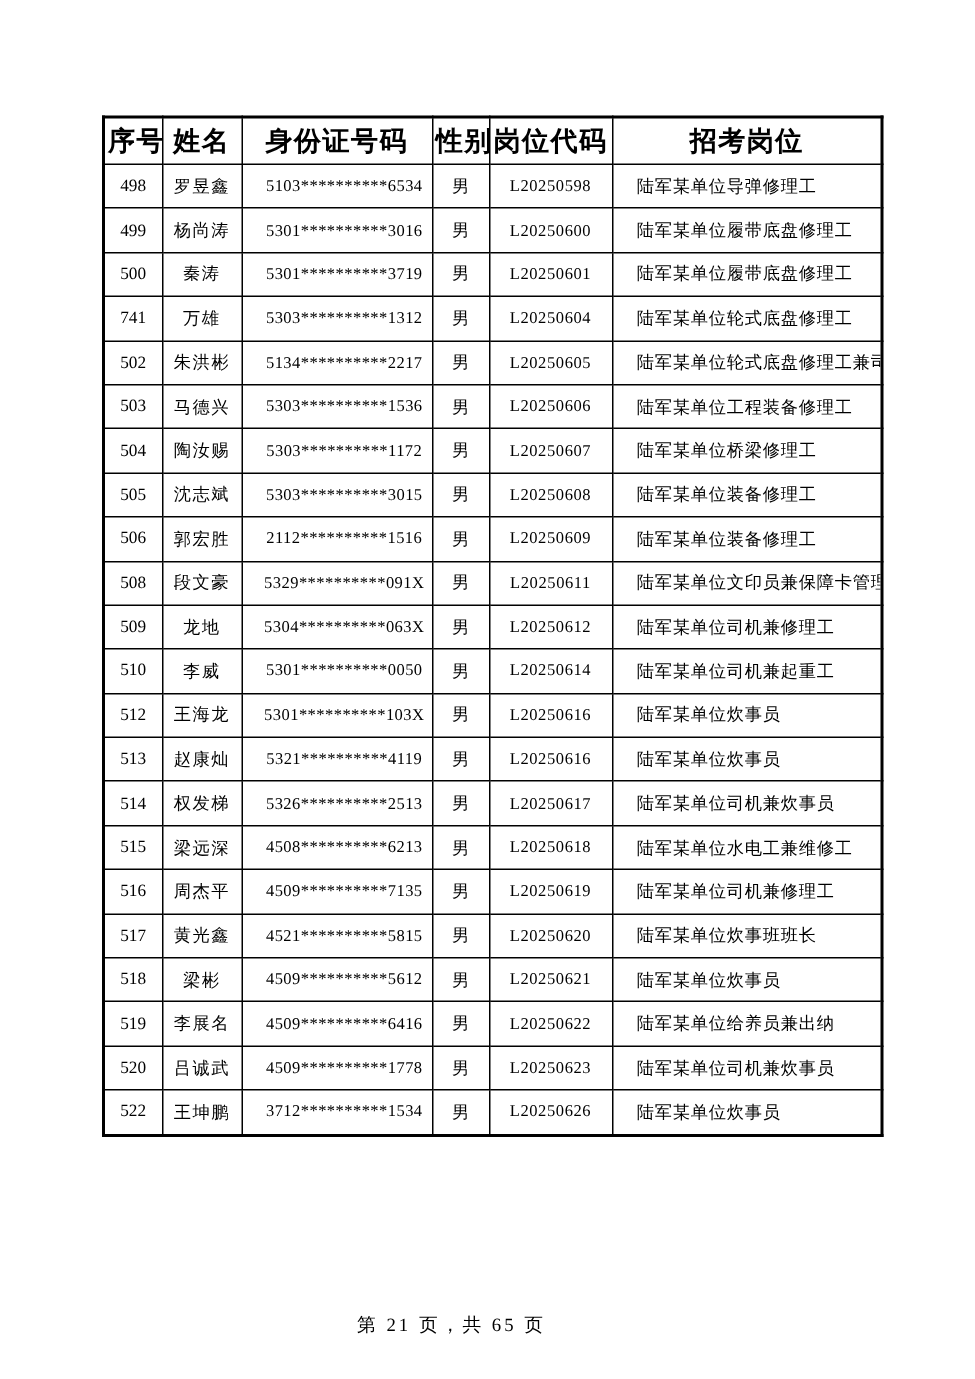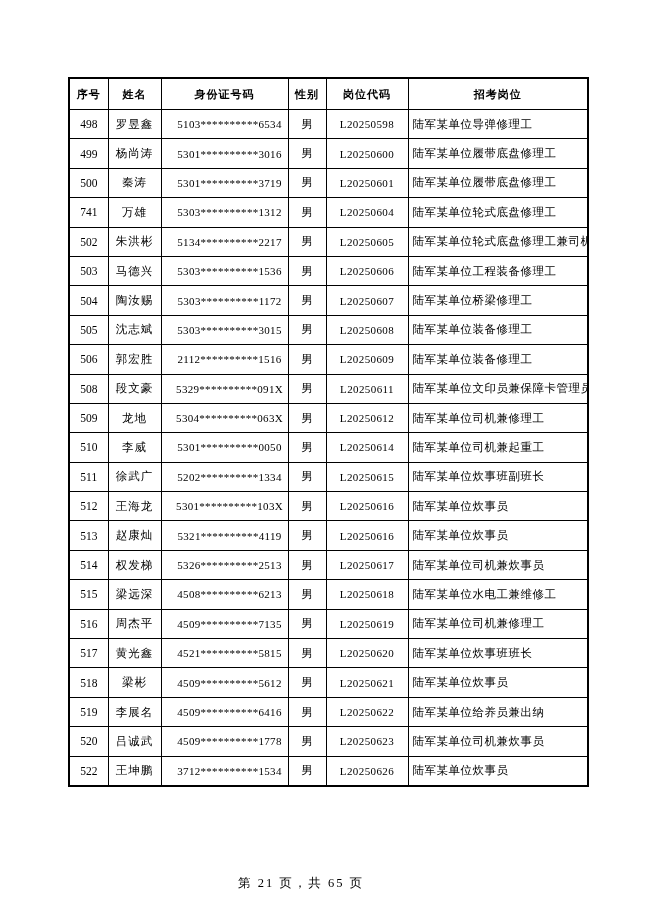--- a/index.html
+++ b/index.html
@@ -27,42 +27,42 @@
   }
   table.roster th,
   table.roster td {
     border: 1px solid #000000;
     padding: 0 2px;
     overflow: hidden;
     white-space: nowrap;
   }
   table.roster thead th {
     height: 30px;
-    font-size: 11px;
+    font-size: 18px;
     font-weight: bold;
     text-align: center;
     letter-spacing: 1px;
   }
   table.roster tbody td {
     height: 28.4px;
     font-size: 11.5px;
     text-align: center;
   }
   table.roster tbody td.col-id_number {
     font-size: 11px;
     letter-spacing: 0.3px;
     padding-left: 12px;
   }
   table.roster tbody td.col-job_code {
     font-size: 11px;
     letter-spacing: 0.4px;
   }
   table.roster tbody td.col-job_title {
     text-align: left;
-    padding-left: 4px;
+    padding-left: 16px;
     letter-spacing: 0.5px;
   }
   table.roster tbody td.col-name {
     letter-spacing: 1px;
   }
   .page-footer {
     position: absolute;
     top: 875px;
     left: 0;
     width: 602px;
@@ -186,28 +186,20 @@
         </tr>
         <tr>
           <td class="col-index">510</td>
           <td class="col-name">李威</td>
           <td class="col-id_number">5301**********0050</td>
           <td class="col-gender">男</td>
           <td class="col-job_code">L20250614</td>
           <td class="col-job_title">陆军某单位司机兼起重工</td>
         </tr>
         <tr>
-          <td class="col-index">511</td>
-          <td class="col-name">徐武广</td>
-          <td class="col-id_number">5202**********1334</td>
-          <td class="col-gender">男</td>
-          <td class="col-job_code">L20250615</td>
-          <td class="col-job_title">陆军某单位炊事班副班长</td>
-        </tr>
-        <tr>
           <td class="col-index">512</td>
           <td class="col-name">王海龙</td>
           <td class="col-id_number">5301**********103X</td>
           <td class="col-gender">男</td>
           <td class="col-job_code">L20250616</td>
           <td class="col-job_title">陆军某单位炊事员</td>
         </tr>
         <tr>
           <td class="col-index">513</td>
           <td class="col-name">赵康灿</td>

